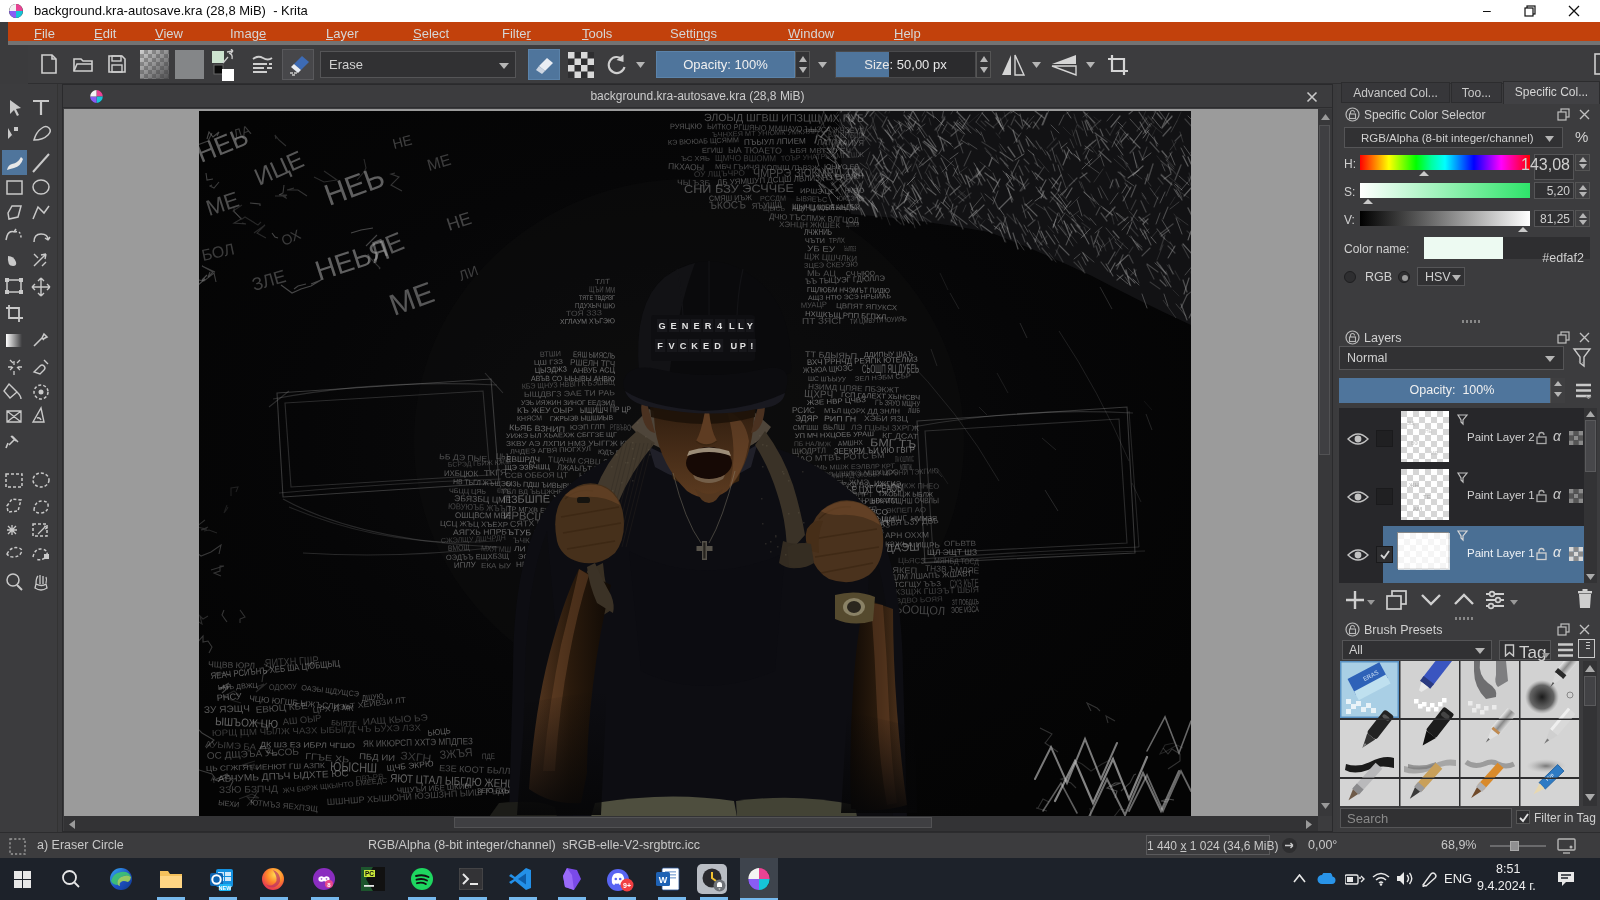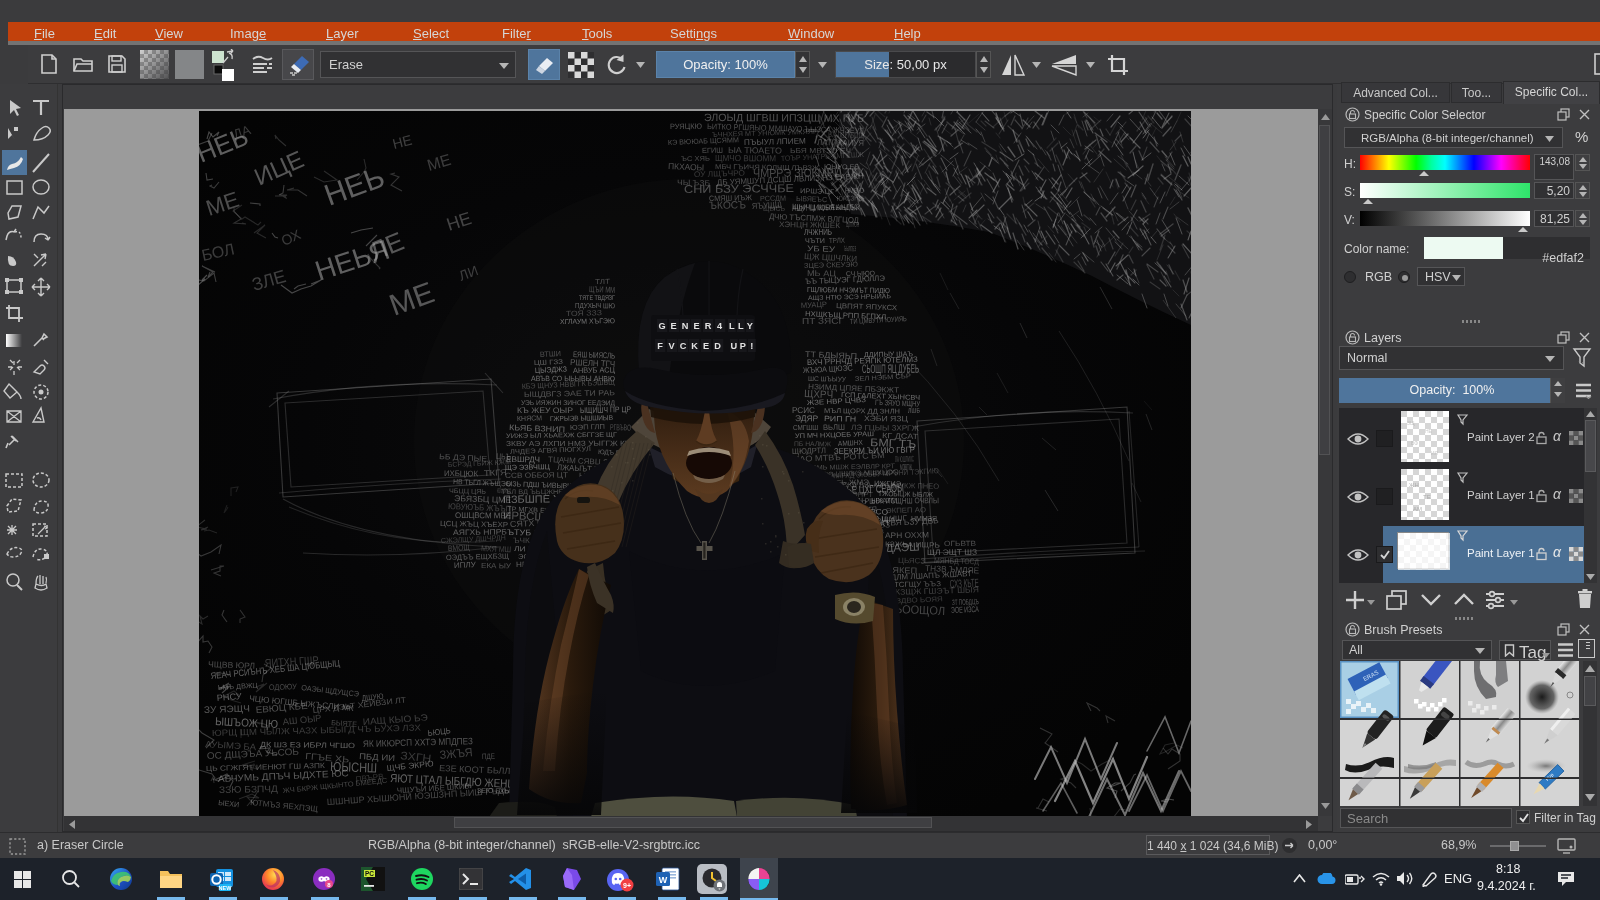--- a/index.html
+++ b/index.html
@@ -40,20 +40,38 @@
 #taskbar { left:0; top:858px; width:1600px; height:42px; background:#1d222a; }
 
 .ddown { background:#313133; border:1px solid #555557; color:#d0d0d0; }
 .blue { background:#4f759c; }
 .panel-text { color:#d0d0d0; }
 svg { display:block; }
 </style>
 </head>
 <body>
 <div id="app">
+  <div id="titlebar" class="abs">
+    <svg class="abs" style="left:8px;top:3px" width="16" height="16" viewBox="0 0 16 16">
+      <circle cx="8" cy="8" r="7" fill="#2b2b2b"></circle>
+      <path d="M8 8 L8 1 A7 7 0 0 1 14.8 8 Z" fill="#e84393"></path>
+      <path d="M8 8 L14.8 8 A7 7 0 0 1 8 15 Z" fill="#16c4d8"></path>
+      <path d="M8 8 L8 15 A7 7 0 0 1 1.2 8 Z" fill="#8a5cf5"></path>
+      <path d="M8 8 L1.2 8 A7 7 0 0 1 8 1 Z" fill="#f3f3f3"></path>
+    </svg>
+    <span class="ttext">background.kra-autosave.kra (28,8 MiB)&nbsp; - Krita</span>
+    <span class="winbtn" style="left:1483px;top:2px">–</span>
+    <svg class="abs" style="left:1524px;top:5px" width="12" height="12" viewBox="0 0 12 12">
+        <rect x="3" y="1" width="8" height="8" fill="none" stroke="#111" stroke-width="1.2"></rect>
+        <rect x="1" y="3" width="8" height="8" fill="#fff" stroke="#111" stroke-width="1.2"></rect>
+      </svg>
+    <svg class="abs" style="left:1568px;top:5px" width="12" height="12" viewBox="0 0 12 12">
+        <path d="M1 1 L11 11 M11 1 L1 11" stroke="#111" stroke-width="1.3"></path>
+      </svg>
+  </div>
 
   <div id="menubar" class="abs">
     <span class="mi" style="left:26px"><u>F</u>ile</span>
     <span class="mi" style="left:86px"><u>E</u>dit</span>
     <span class="mi" style="left:147px"><u>V</u>iew</span>
     <span class="mi" style="left:222px">Imag<u>e</u></span>
     <span class="mi" style="left:318px"><u>L</u>ayer</span>
     <span class="mi" style="left:405px"><u>S</u>elect</span>
     <span class="mi" style="left:494px">Filte<u>r</u></span>
     <span class="mi" style="left:574px"><u>T</u>ools</span>
@@ -282,20 +300,32 @@
           <rect x="44" y="470" width="5" height="5" fill="#c9c9c9" stroke="none"></rect>
 
         <circle cx="13" cy="496" r="6"></circle>
           <path d="M17 501 l5 5" stroke-width="2"></path>
         <path d="M36 500 q0-6 2-8 m2 8 v-9 m3 9 v-8 m3 7 q1-4 0-6 m-10 7 q6 3 10 0 l1 4 q-6 4-12 0 Z" stroke-width="1.3"></path>
       </g>
     </svg>
   </div>
 
   <div id="subwin" class="abs">
+    <div id="subtitle" class="abs"><span style="position:relative;top:4px">background.kra-autosave.kra (28,8 MiB)</span>
+      <svg class="abs" style="left:26px;top:4px" width="15" height="15" viewBox="0 0 16 16">
+          <circle cx="8" cy="8" r="7" fill="#2b2b2b"></circle>
+          <path d="M8 8 L8 1 A7 7 0 0 1 14.8 8 Z" fill="#e84393"></path>
+          <path d="M8 8 L14.8 8 A7 7 0 0 1 8 15 Z" fill="#16c4d8"></path>
+          <path d="M8 8 L8 15 A7 7 0 0 1 1.2 8 Z" fill="#8a5cf5"></path>
+          <path d="M8 8 L1.2 8 A7 7 0 0 1 8 1 Z" fill="#f3f3f3"></path>
+        </svg>
+      <svg class="abs" style="left:1243px;top:6px" width="12" height="12" viewBox="0 0 12 12">
+          <path d="M1.5 1.5 L10.5 10.5 M10.5 1.5 L1.5 10.5" stroke="#c9c9c9" stroke-width="1.6"></path>
+        </svg>
+    </div>
     <div id="viewport" class="abs">
 <svg id="canvas" class="abs" style="left:135px;top:2px" width="992" height="706" viewBox="0 0 992 706">
 <defs>
 <radialGradient id="bgglow" cx="48%" cy="46%" r="62%">
 <stop offset="0%" stop-color="#0c0c0d"></stop>
               <stop offset="60%" stop-color="#060607"></stop>
               <stop offset="100%" stop-color="#040404"></stop>
 </radialGradient>
 <linearGradient id="armL" x1="0" y1="0" x2="1" y2="0">
 <stop offset="0%" stop-color="#5a3a22"></stop>
@@ -1906,21 +1936,21 @@
           <path d="M0 0 L9 0 L4.5 6 Z" fill="#b5b5b5"></path>
         </svg>
     </div>
     <span class="abs panel-text" style="left:238px;top:44px;font-size:15px">%</span>
 
     <span class="abs panel-text" style="left:7px;top:73px;font-size:12px">H:</span>
     <div class="abs" style="left:23px;top:71px;width:170px;height:15px;background:linear-gradient(to right,#ff0000,#ffff00 17%,#00ff00 33%,#00ffa0 42%,#00ffff 50%,#0000ff 67%,#ff00ff 83%,#ff0000)"></div>
     <svg class="abs" style="left:82px;top:87px" width="10" height="5" viewBox="0 0 10 5">
         <path d="M5 0 L10 5 L0 5 Z" fill="#c9c9c9"></path>
       </svg>
-    <div class="abs ddown" style="left:197px;top:70px;width:40px;height:26px;font-size:10px">
+    <div class="abs ddown" style="left:197px;top:70px;width:40px;height:26px;font-size:16px">
         <span style="position:absolute;right:3px;top:1px">143,08</span>
       </div>
     <div class="abs" style="left:238px;top:70px;width:15px;height:17px;background:#3f3f41;border:1px solid #555">
       <svg class="abs" style="left:3px;top:2px" width="8" height="5" viewBox="0 0 8 5">
           <path d="M4 0 L8 5 L0 5 Z" fill="#b5b5b5"></path>
         </svg>
       <svg class="abs" style="left:3px;top:9px" width="8" height="5" viewBox="0 0 8 5">
           <path d="M0 0 L8 0 L4 5 Z" fill="#b5b5b5"></path>
         </svg>
     </div>
@@ -2600,20 +2630,20 @@
       </svg>
     <svg class="abs" style="left:1396px;top:13px" width="18" height="15" viewBox="0 0 18 15">
         <path d="M1 5 H4 L8 1 V14 L4 10 H1 Z" fill="#e8e8e8"></path>
         <path d="M11 4 Q14 7.5 11 11 M13.5 2 Q18 7.5 13.5 13" stroke="#e8e8e8" stroke-width="1.4" fill="none"></path>
       </svg>
     <svg class="abs" style="left:1421px;top:13px" width="17" height="16" viewBox="0 0 17 16">
         <path d="M2 14 L10 3 Q12 1 14 3 Q16 5 14 7 L5 15 Z" fill="none" stroke="#e8e8e8" stroke-width="1.4"></path>
         <path d="M2 14 l-1 3 l3-1" fill="#e8e8e8"></path>
       </svg>
     <span class="abs" style="left:1444px;top:13px;color:#eee;font-size:13px">ENG</span>
-    <span class="abs" style="left:1496px;top:4px;color:#eee;font-size:12.5px">8:18</span>
+    <span class="abs" style="left:1496px;top:4px;color:#eee;font-size:12.5px">8:51</span>
     <span class="abs" style="left:1477px;top:21px;color:#eee;font-size:12.5px">9.4.2024 г.</span>
     <svg class="abs" style="left:1557px;top:13px" width="18" height="16" viewBox="0 0 18 16">
         <path d="M1 1 H17 V11 H9 L5 15 V11 H1 Z" fill="#e8e8e8"></path>
         <path d="M4 4 H14 M4 7 H11" stroke="#1d222a" stroke-width="1.3"></path>
       </svg>
   </div>
 </div>
 
 </body></html>

